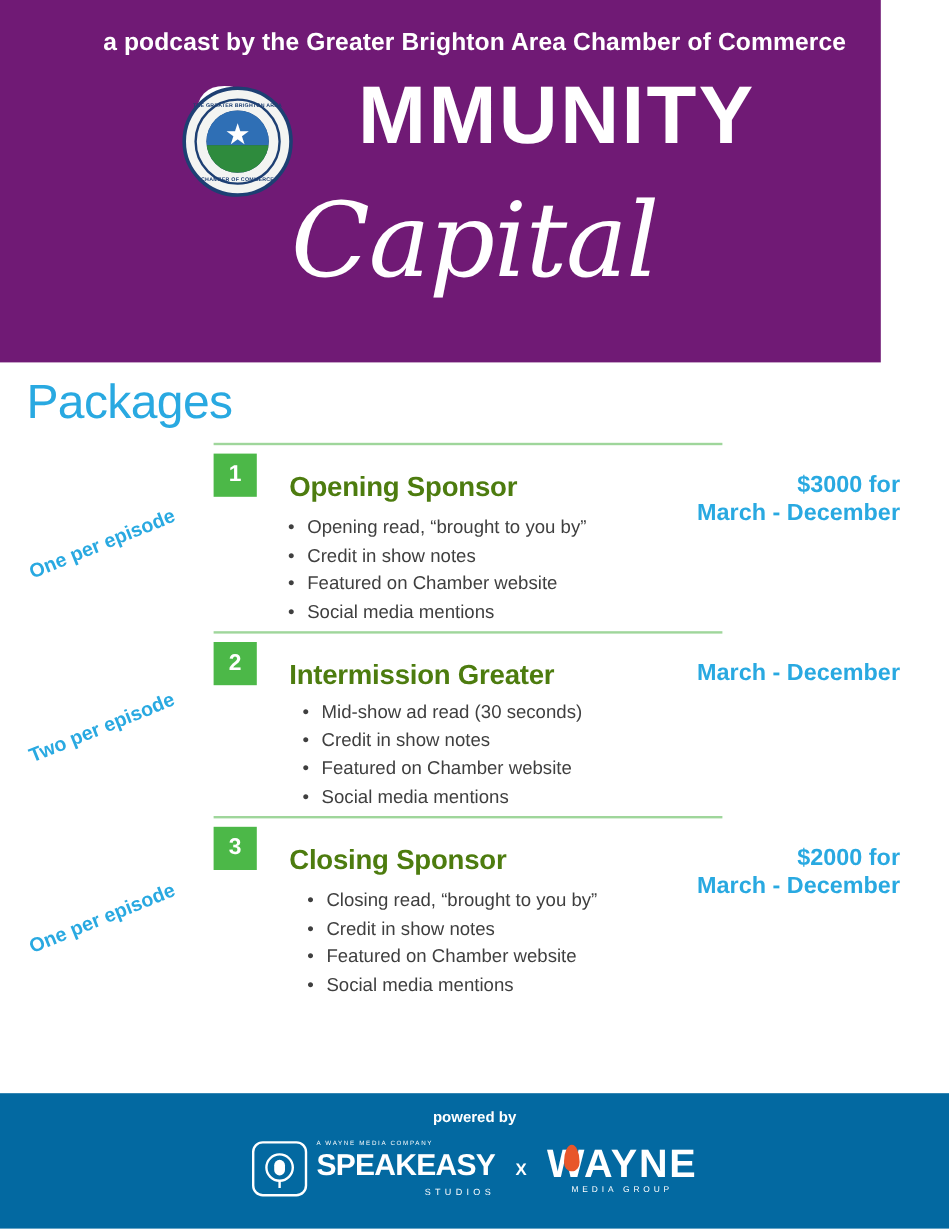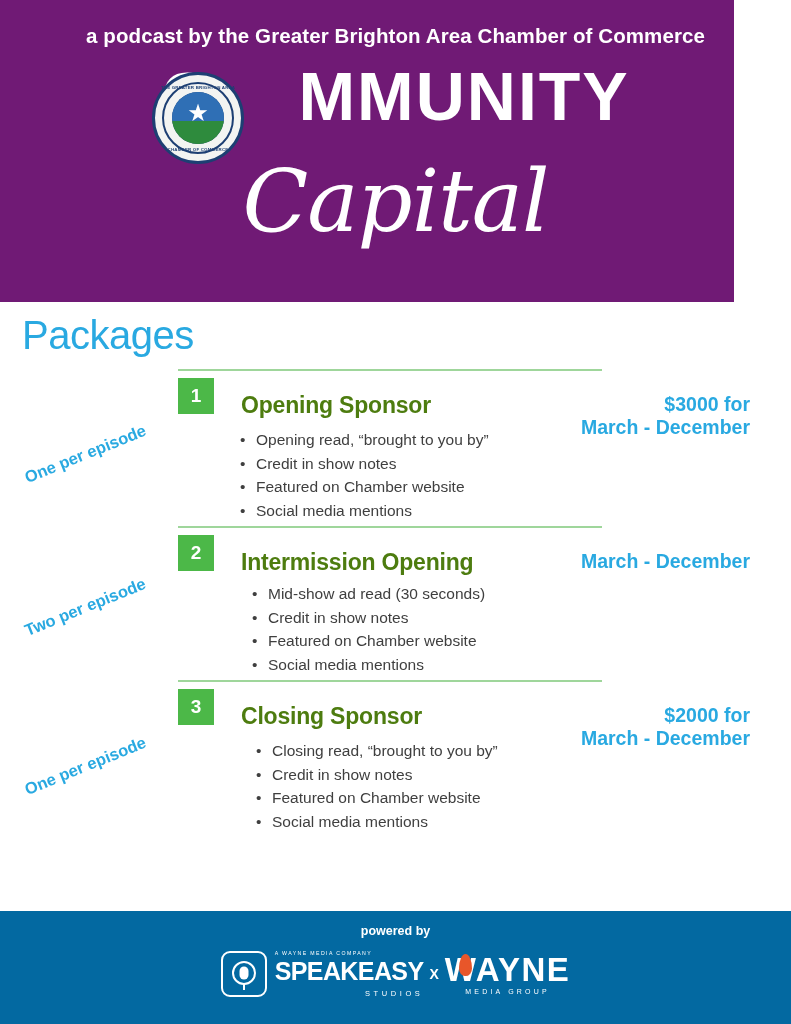--- a/index.html
+++ b/index.html
@@ -226,21 +226,21 @@
     font-size: 12.5px;
   }
   .footer-logos {
     position: absolute;
     top: 40px;
     left: 0;
     width: 791px;
     display: flex;
     align-items: center;
     justify-content: center;
-    gap: 6px;
+    gap: 17px;
   }
   .speakeasy {
     display: flex;
     align-items: center;
     gap: 8px;
   }
   .mic-badge {
     width: 46px;
     height: 46px;
     border: 2px solid #ffffff;
@@ -368,21 +368,21 @@
     <li>Credit in show notes</li>
     <li>Featured on Chamber website</li>
     <li>Social media mentions</li>
   </ul>
   <div class="per-ep" style="left:29px; top:468px;">One per episode</div>
 </div>
 
 <div class="pkg">
   <div class="pkg-rule" style="left:178px; top:526px; width:424px;"></div>
   <div class="pkg-num" style="left:178px; top:535px;">2</div>
-  <div class="pkg-name" style="left:241px; top:549px;">Intermission Opening</div>
+  <div class="pkg-name" style="left:241px; top:549px;">Intermission Greater</div>
   <div class="pkg-price" style="right:41px; top:550px; width:300px;">
     <div>March - December</div>
   </div>
   <ul class="pkg-list" style="left:252px; top:582px;">
     <li>Mid-show ad read (30 seconds)</li>
     <li>Credit in show notes</li>
     <li>Featured on Chamber website</li>
     <li>Social media mentions</li>
   </ul>
   <div class="per-ep" style="left:29px; top:621px;">Two per episode</div>

